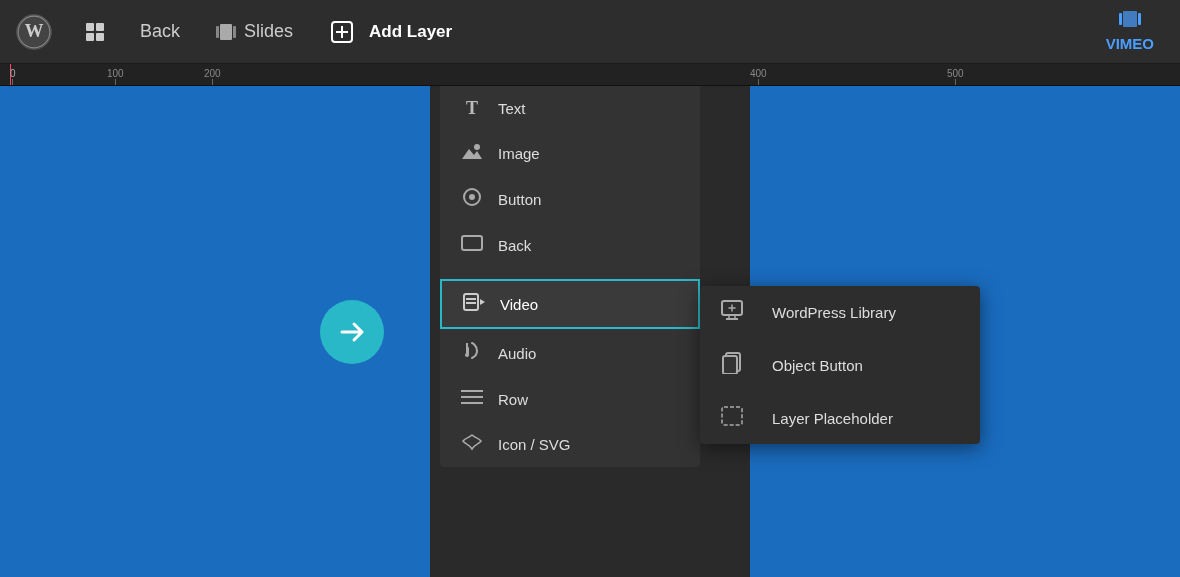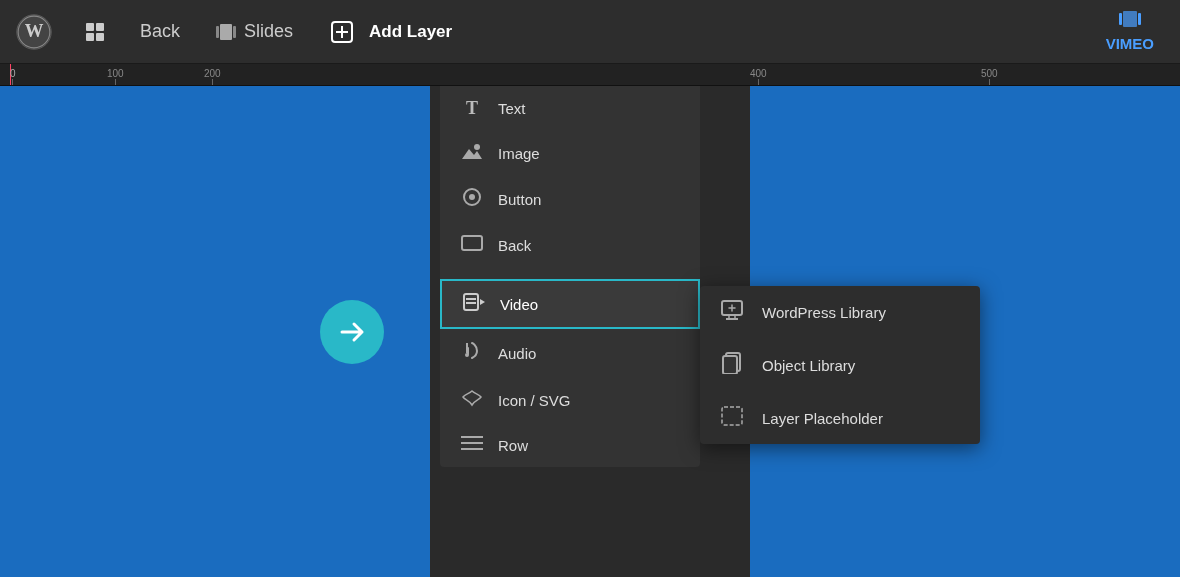--- a/index.html
+++ b/index.html
@@ -202,21 +202,21 @@
       width: 280px;
       background: #2d2d2d;
       border-radius: 4px;
       overflow: hidden;
       z-index: 11;
       box-shadow: 0 4px 20px rgba(0,0,0,0.5);
     }
     .submenu-item {
       display: flex;
       align-items: center;
-      gap: 18px;
+      gap: 28px;
       padding: 14px 20px;
       color: #ddd;
       font-size: 15px;
       cursor: pointer;
     }
     .submenu-item .item-icon {
       width: 24px;
       text-align: center;
       font-size: 16px;
       color: #bbb;
@@ -288,21 +288,21 @@
     <div class="tick"></div>
   </div>
   <div class="ruler-mark" style="left:204px">
     <span style="color:#888;font-size:10px">200</span>
     <div class="tick"></div>
   </div>
   <div class="ruler-mark" style="left:750px">
     <span style="color:#888;font-size:10px">400</span>
     <div class="tick"></div>
   </div>
-  <div class="ruler-mark" style="left:981px">
+  <div class="ruler-mark" style="left:947px">
     <span style="color:#888;font-size:10px">500</span>
     <div class="tick"></div>
   </div>
 </div>
 
 <div class="canvas-area">
 
   <div class="slide-left"></div>
   <div class="slide-right"></div>
 
@@ -367,36 +367,36 @@
           <path d="M5 7 L5 13" stroke="#aaa" stroke-width="2" stroke-linecap="round"></path>
           <circle cx="4" cy="14" r="2" fill="#aaa"></circle>
           <line x1="4" y1="2" x2="4" y2="12" stroke="#aaa" stroke-width="2"></line>
         </svg>
       </span>
       <span>Audio</span>
     </div>
 
     <div class="dropdown-item">
       <span class="item-icon">
-        <svg width="22" height="18" viewBox="0 0 22 18" fill="none">
-          <path d="M11 2 C14 5 18 5 20 8 C18 11 14 11 11 16 C8 11 4 11 2 8 C4 5 8 5 11 2Z" stroke="#aaa" stroke-width="1.5" fill="none"></path>
-        </svg>
-      </span>
-      <span>Icon / SVG</span>
-    </div>
-
-    <div class="dropdown-item">
-      <span class="item-icon">
         <svg width="22" height="16" viewBox="0 0 22 16" fill="none">
           <line x1="0" y1="2" x2="22" y2="2" stroke="#aaa" stroke-width="2"></line>
           <line x1="0" y1="8" x2="22" y2="8" stroke="#aaa" stroke-width="2"></line>
           <line x1="0" y1="14" x2="22" y2="14" stroke="#aaa" stroke-width="2"></line>
         </svg>
       </span>
       <span>Row</span>
+    </div>
+
+    <div class="dropdown-item">
+      <span class="item-icon">
+        <svg width="22" height="18" viewBox="0 0 22 18" fill="none">
+          <path d="M11 2 C14 5 18 5 20 8 C18 11 14 11 11 16 C8 11 4 11 2 8 C4 5 8 5 11 2Z" stroke="#aaa" stroke-width="1.5" fill="none"></path>
+        </svg>
+      </span>
+      <span>Icon / SVG</span>
     </div>
 
   </div>
 
   <div class="submenu">
 
     <div class="submenu-item">
       <span class="item-icon">
         <svg width="22" height="20" viewBox="0 0 22 20" fill="none">
           <rect x="1" y="1" width="20" height="14" rx="2" stroke="#aaa" stroke-width="2"></rect>
@@ -408,21 +408,21 @@
       <span>WordPress Library</span>
     </div>
 
     <div class="submenu-item">
       <span class="item-icon">
         <svg width="20" height="22" viewBox="0 0 20 22" fill="none">
           <rect x="4" y="1" width="14" height="18" rx="2" stroke="#aaa" stroke-width="2" fill="none"></rect>
           <rect x="1" y="4" width="14" height="18" rx="2" stroke="#aaa" stroke-width="2" fill="#333"></rect>
         </svg>
       </span>
-      <span>Object Library</span>
+      <span>Object Button</span>
     </div>
 
     <div class="submenu-item">
       <span class="item-icon">
         <svg width="22" height="20" viewBox="0 0 22 20" fill="none">
           <rect x="1" y="1" width="20" height="18" rx="2" stroke="#aaa" stroke-width="1.5" stroke-dasharray="4 2" fill="none"></rect>
         </svg>
       </span>
       <span>Layer Placeholder</span>
     </div>

